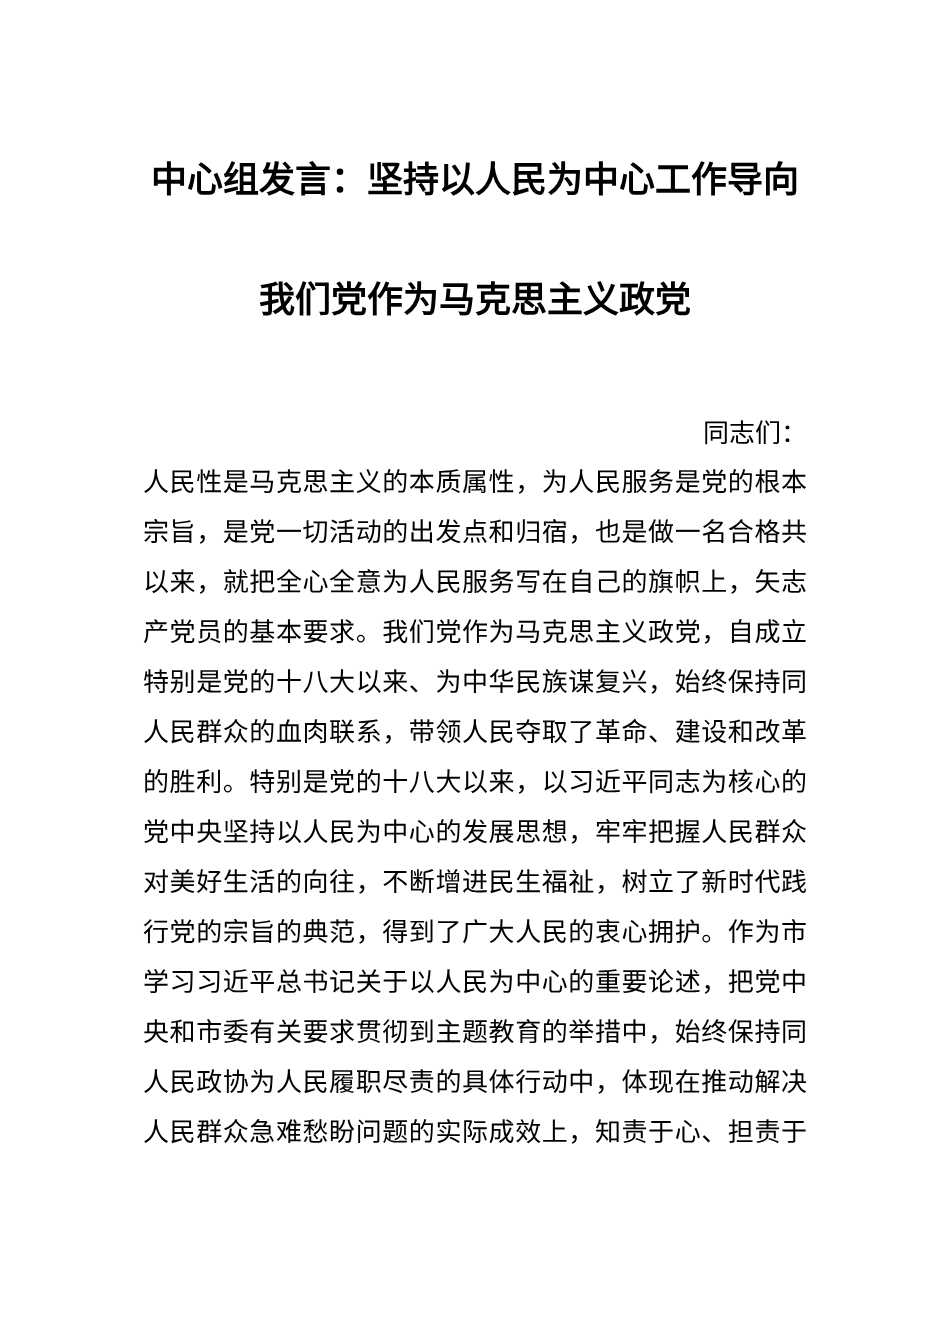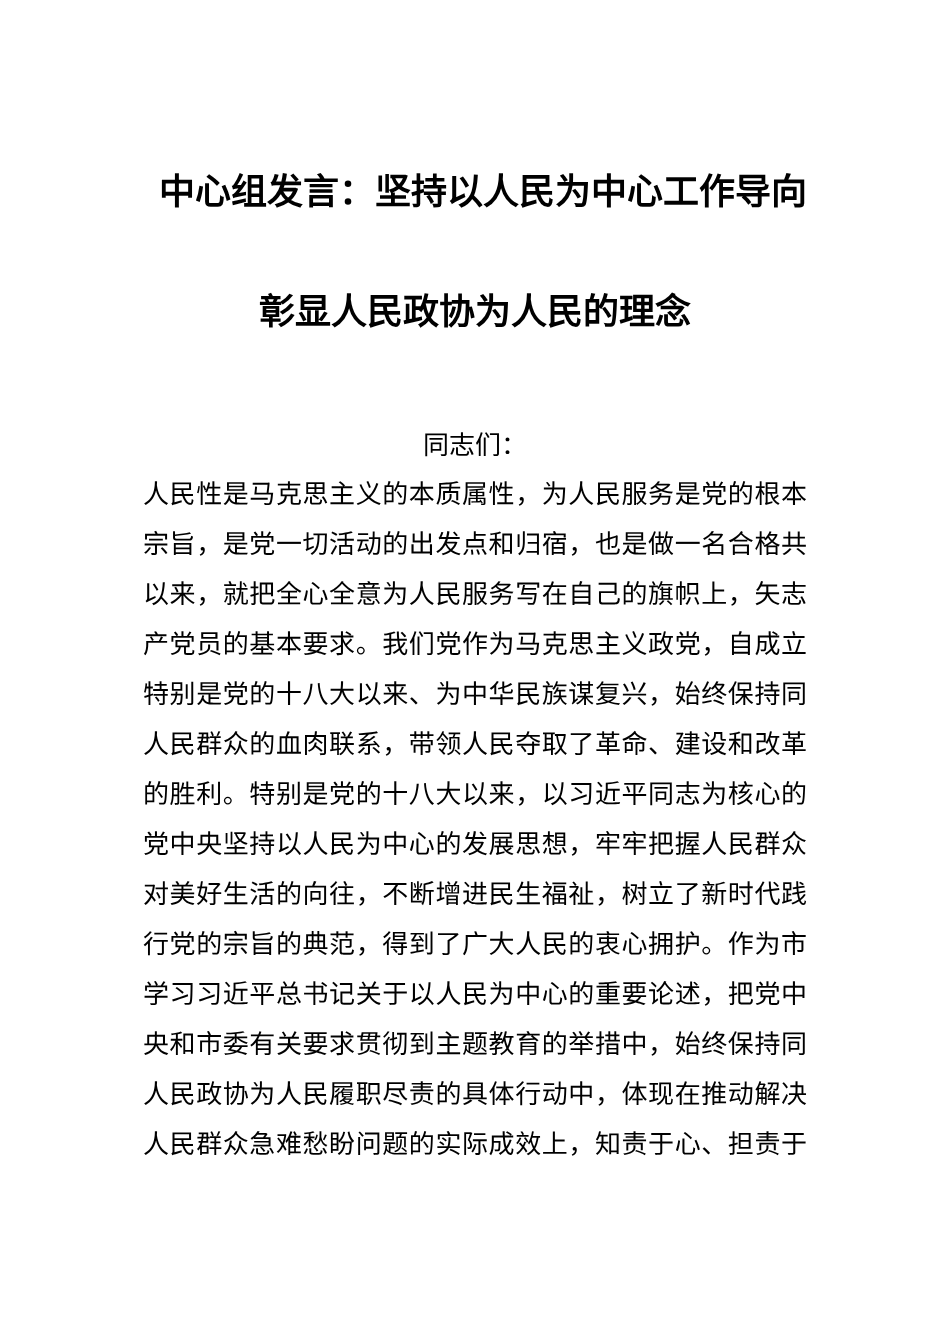--- a/index.html
+++ b/index.html
@@ -13,55 +13,55 @@
     height: 1344px;
     margin: 0 auto;
     background: #ffffff;
     box-sizing: border-box;
     padding: 155px 143px 0 143px;
     font-family: "Liberation Serif", "DejaVu Serif", serif;
     color: #000000;
     overflow: hidden;
   }
   .doc-title {
-    margin: 16px;
+    margin: 4px;
     font-size: 36px;
     font-weight: bold;
     line-height: 42px;
     text-align: center;
     letter-spacing: 0px;
     white-space: nowrap;
   }
   .doc-title.second {
     margin-top: 78px;
   }
   .doc-body {
     margin-top: 88px;
     font-size: 26px;
     line-height: 50px;
   }
   .salutation {
-    text-align: center;
+    text-align: right;
   }
   .body-line {
     text-align: justify;
     text-align-last: justify;
     -moz-text-align-last: justify;
     width: 100%;
     overflow: hidden;
     white-space: nowrap;
     font-family: Liberation Mono, monospace;
   }
 </style>
 </head>
 <body>
 
 <div class="page">
   <h1 class="doc-title first">中心组发言：坚持以人民为中心工作导向</h1>
-  <h1 class="doc-title second">彰显人民政协为人民的理念</h1>
+  <h1 class="doc-title second">我们党作为马克思主义政党</h1>
 
   <div class="doc-body">
     <div class="salutation">同志们：</div>
     <div class="paragraph">
         <div class="body-line">人民性是马克思主义的本质属性，为人民服务是党的根本</div>
         <div class="body-line">宗旨，是党一切活动的出发点和归宿，也是做一名合格共</div>
         <div class="body-line">以来，就把全心全意为人民服务写在自己的旗帜上，矢志</div>
         <div class="body-line">产党员的基本要求。我们党作为马克思主义政党，自成立</div>
         <div class="body-line">特别是党的十八大以来、为中华民族谋复兴，始终保持同</div>
         <div class="body-line">人民群众的血肉联系，带领人民夺取了革命、建设和改革</div>

